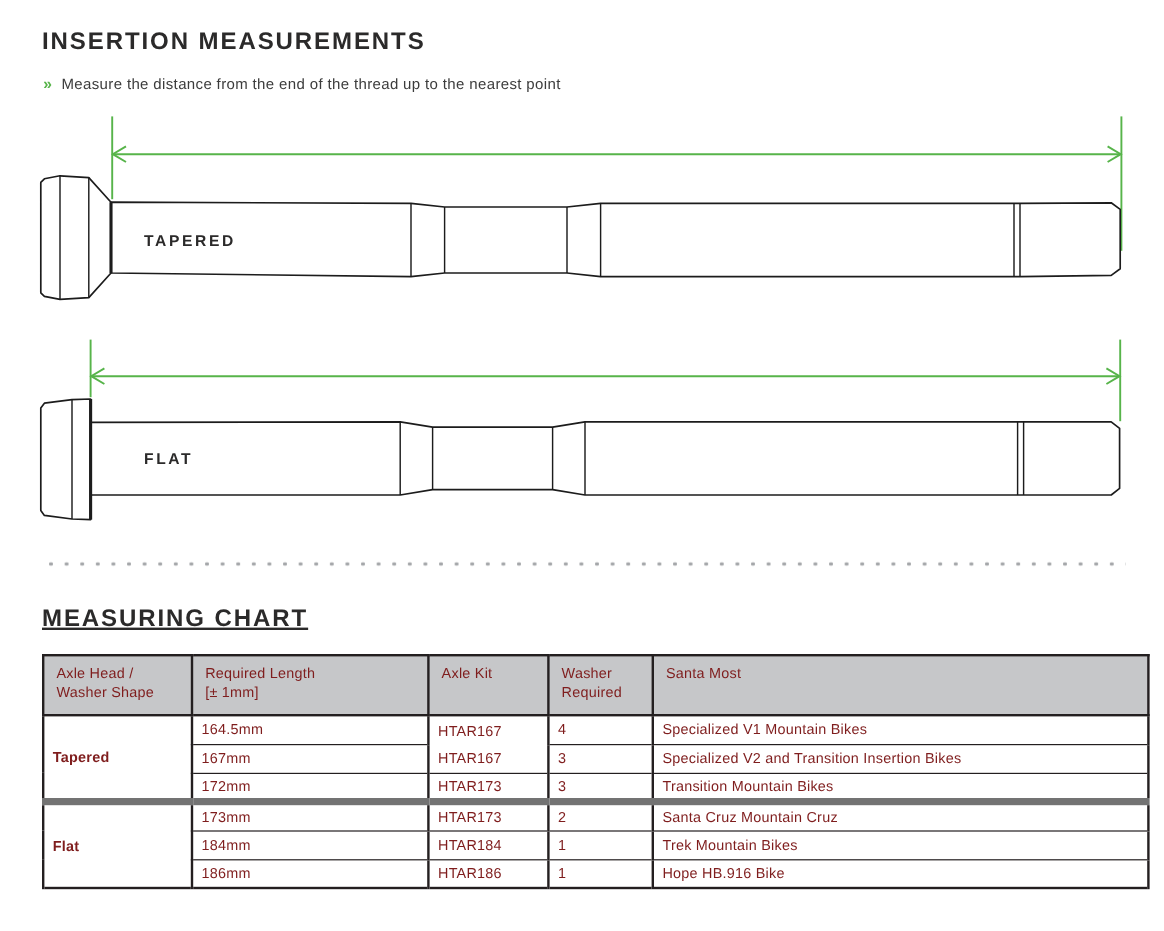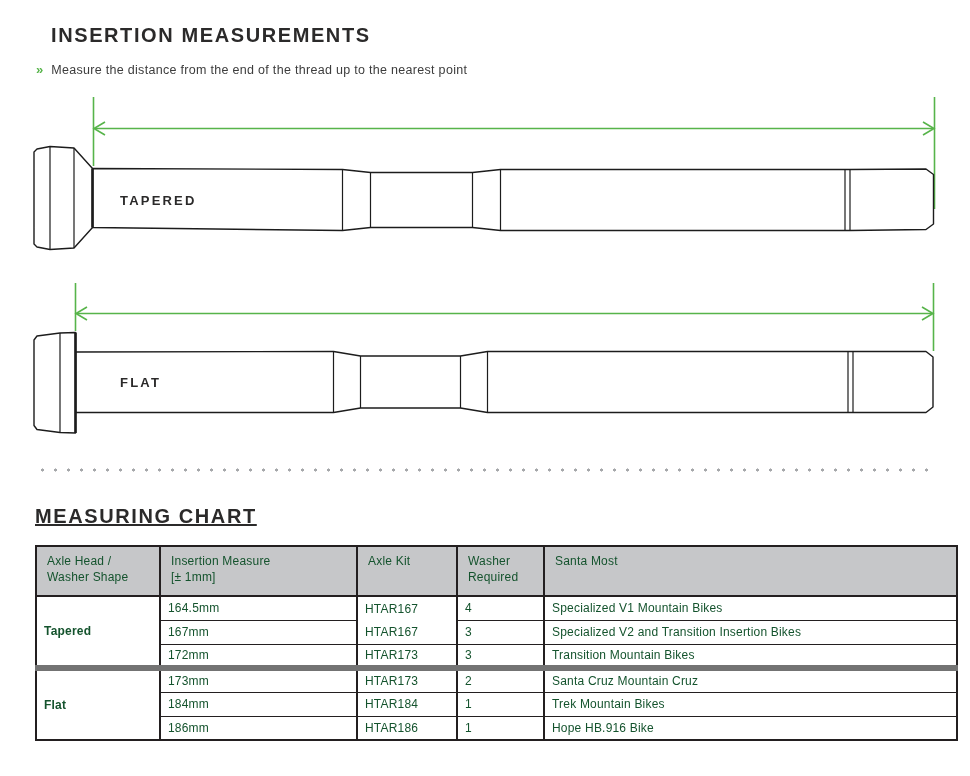--- a/index.html
+++ b/index.html
@@ -9,21 +9,21 @@
     position:relative;
     font-family:"Liberation Sans", sans-serif;
     color:#2b2a2a;
     overflow:hidden;
   }
   .heading{
     position:absolute;left:35px;
     font-size:20px;font-weight:600;letter-spacing:1.6px;
     color:#2b2a2a;white-space:nowrap;
   }
-  #title{top:24px;margin-left:16px;}
+  #title{top:24px;}
   #section2-title{top:505px;text-decoration:underline;}
   .instruction{
     position:absolute;left:36px;top:62px;
     font-size:12.5px;color:#3c3c3c;letter-spacing:0.3px;
     white-space:nowrap;
   }
   .instruction .chev{
     color:#57b44a;font-weight:bold;font-size:13px;margin-right:9px;
     letter-spacing:-1px;
   }
@@ -37,21 +37,21 @@
     font-size:13px;font-weight:bold;letter-spacing:2.2px;fill:#2b2a2a;
   }
   .dotted-divider{
     position:absolute;left:36px;top:468px;width:902px;height:4px;
     background-image:radial-gradient(circle, #a5a7aa 1.4px, rgba(0,0,0,0) 1.7px);
     background-size:13px 4px;background-repeat:repeat-x;
   }
   table#measuring-table{
     position:absolute;left:35px;top:545px;width:921px;
     border-collapse:collapse;table-layout:fixed;
-    font-size:12px;color:#14532d;
+    font-size:12px;color:#7f1d1d;
   }
   #measuring-table th{
     background:#c6c7c9;
     border:2px solid #231f20;
     text-align:left;vertical-align:top;
     padding:6px 8px 4px 10px;
     font-weight:normal;height:50px;box-sizing:border-box;
     letter-spacing:0.2px;
   }
   #measuring-table th .hl{display:block;line-height:1.35;}
@@ -136,21 +136,21 @@
       <col style="width:87px">
       <col style="width:413px">
   </colgroup>
   <thead>
     <tr>
       <th>
         <span class="hl">Axle Head /</span>
         <span class="hl">Washer Shape</span>
       </th>
       <th>
-        <span class="hl">Insertion Measure</span>
+        <span class="hl">Required Length</span>
         <span class="hl">[± 1mm]</span>
       </th>
       <th>
         <span class="hl">Axle Kit</span>
       </th>
       <th>
         <span class="hl">Washer</span>
         <span class="hl">Required</span>
       </th>
       <th>

